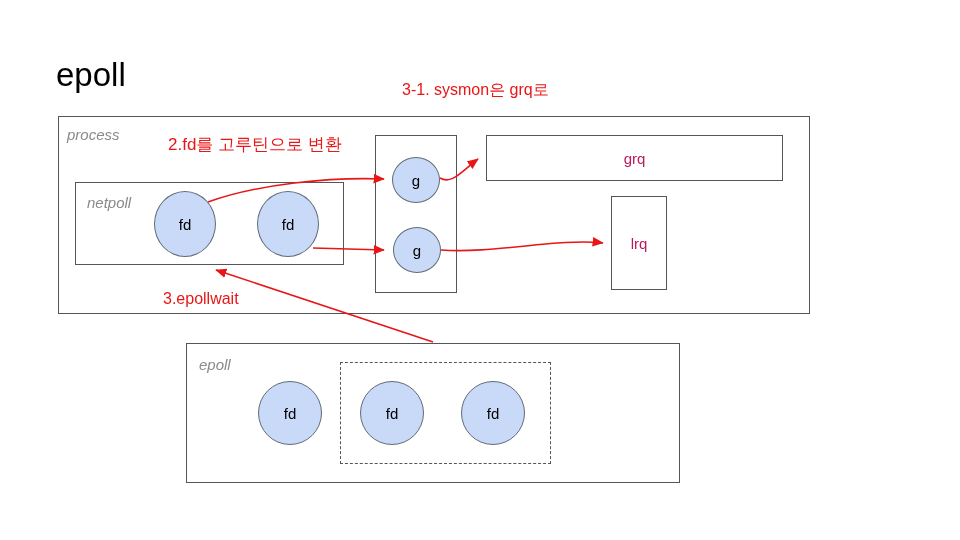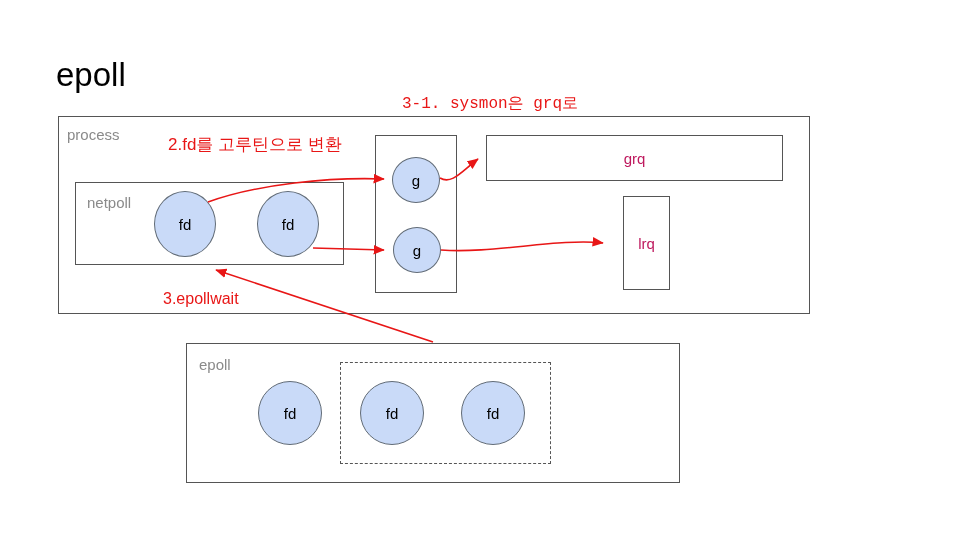--- a/index.html
+++ b/index.html
@@ -1,56 +1,56 @@
 <!DOCTYPE html>
 <html><head>
 <meta charset="utf-8">
 <style>
   html,body{margin:0;padding:0;background:#ffffff;}
   .canvas{position:relative;width:960px;height:540px;background:#ffffff;overflow:hidden;
           font-family:"Liberation Sans",sans-serif;}
   .abs{position:absolute;}
   .page-title{left:56px;top:56px;font-size:33px;color:#000;}
-  .box{position:absolute;border:1px solid #555555;background:transparent;box-sizing:border-box;}
+  .box{position:absolute;border:1px solid #555555;background:transparent;box-sizing:border-box;font-style:italic;}
   .box-label{color:#8a8a8a;font-size:15px;}
   .node{position:absolute;background:#c9daf8;border:1px solid #616b76;border-radius:50%;
         display:flex;align-items:center;justify-content:center;font-size:15px;color:#000;box-sizing:border-box;}
   .queue{position:absolute;border:1px solid #555555;display:flex;align-items:center;justify-content:center;
          font-size:15px;color:#be185d;box-sizing:border-box;}
   .red-note{position:absolute;color:#e81616;font-size:16px;white-space:nowrap;}
   .dashed{border:1px dashed #555555;}
   svg.overlay{position:absolute;left:0;top:0;width:960px;height:540px;pointer-events:none;}
 </style>
 </head>
 <body>
 
 <div class="canvas">
 
   <div class="abs page-title">epoll</div>
 
-  <div class="red-note" style="left:402px;top:93px;font-family:Liberation Mono, monospace;">3-1. sysmon은 grq로</div>
+  <div class="red-note" style="left:402px;top:80px;">3-1. sysmon은 grq로</div>
   <div class="red-note" style="left:168px;top:133px;font-size:17px;">2.fd를 고루틴으로 변환</div>
   <div class="red-note" style="left:163px;top:290px;">3.epollwait</div>
 
   <div class="box" style="left:58px;top:116px;width:752px;height:198px;">
     <div class="abs box-label" style="left:8px;top:9px;">process</div>
   </div>
 
   <div class="box" style="left:75px;top:182px;width:269px;height:83px;">
     <div class="abs box-label" style="left:11px;top:11px;">netpoll</div>
   </div>
   <div class="node" style="left:154px;top:191px;width:62px;height:66px;">fd</div>
   <div class="node" style="left:257px;top:191px;width:62px;height:66px;">fd</div>
 
   <div class="box" style="left:375px;top:135px;width:82px;height:158px;"></div>
   <div class="node" style="left:392px;top:157px;width:48px;height:46px;">g</div>
   <div class="node" style="left:393px;top:227px;width:48px;height:46px;">g</div>
 
   <div class="queue" style="left:486px;top:135px;width:297px;height:46px;">grq</div>
-  <div class="queue" style="left:611px;top:196px;width:47px;height:94px;margin-left:12px;">lrq</div>
+  <div class="queue" style="left:611px;top:196px;width:56px;height:94px;">lrq</div>
 
 
   <div class="box" style="left:186px;top:343px;width:494px;height:140px;">
     <div class="abs box-label" style="left:12px;top:12px;">epoll</div>
   </div>
   <div class="box dashed" style="left:340px;top:362px;width:211px;height:102px;"></div>
   <div class="node" style="left:258px;top:381px;width:64px;height:64px;">fd</div>
   <div class="node" style="left:360px;top:381px;width:64px;height:64px;">fd</div>
   <div class="node" style="left:461px;top:381px;width:64px;height:64px;">fd</div>
 

